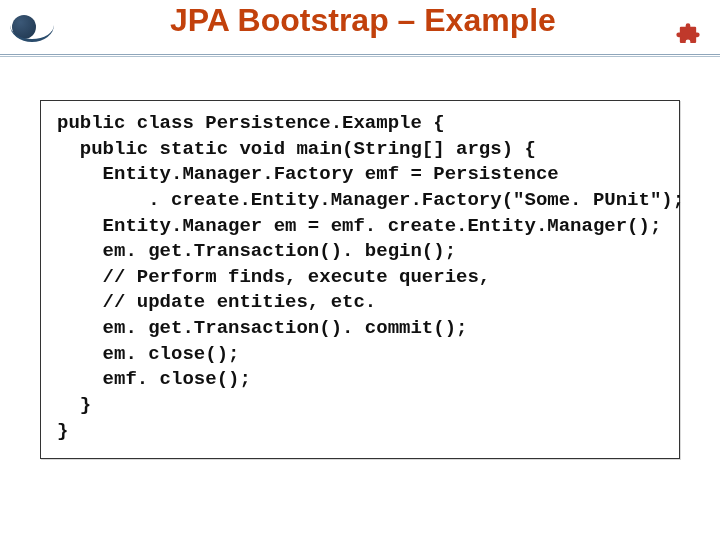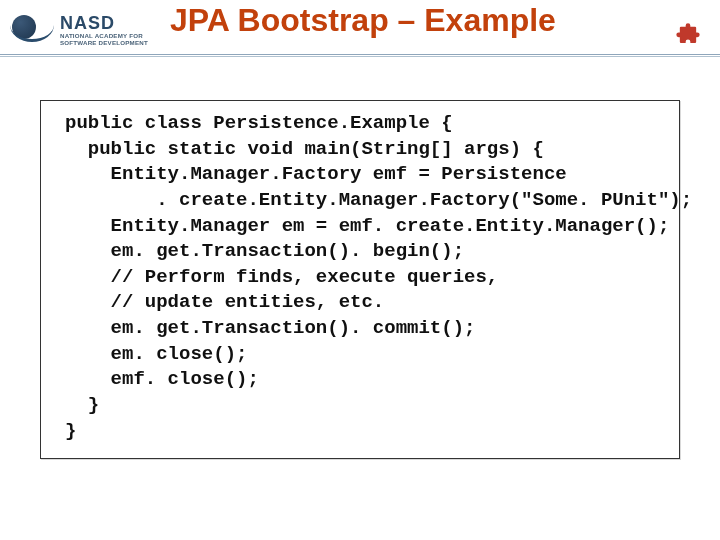--- a/index.html
+++ b/index.html
@@ -95,21 +95,21 @@
     width: 28px;
     height: 28px;
   }
   .puzzle svg { width: 28px; height: 28px; }
   .code-box {
     position: absolute;
     left: 40px;
     right: 40px;
     top: 100px;
     border: 1px solid #333;
-    padding: 10px 14px 14px 24px;
+    padding: 10px 14px 14px 16px;
     box-shadow: 1px 1px 0 rgba(0,0,0,0.15);
     background: #ffffff;
   }
   .code-box pre {
     margin: 0;
     font-family: "Courier New", Courier, monospace;
     font-size: 19px;
     line-height: 1.35;
     font-weight: 700;
     color: #101010;
@@ -119,25 +119,20 @@
 </head>
 <body>
 
 <div class="slide">
 
   <div class="top-strip">
     <div class="logo-block">
       <div class="logo-mark">
         <div class="globe"></div>
         <div class="swoosh"></div>
-      </div>
-      <div class="logo-text">
-        <span class="logo-main">NASD</span>
-        <span class="logo-sub">NATIONAL ACADEMY FOR</span>
-        <span class="logo-sub">SOFTWARE DEVELOPMENT</span>
       </div>
     </div>
   </div>
 
   <div class="rule r1"></div>
   <div class="rule r2"></div>
 
   <div class="title">JPA Bootstrap – Example</div>
 
   <div class="puzzle">

